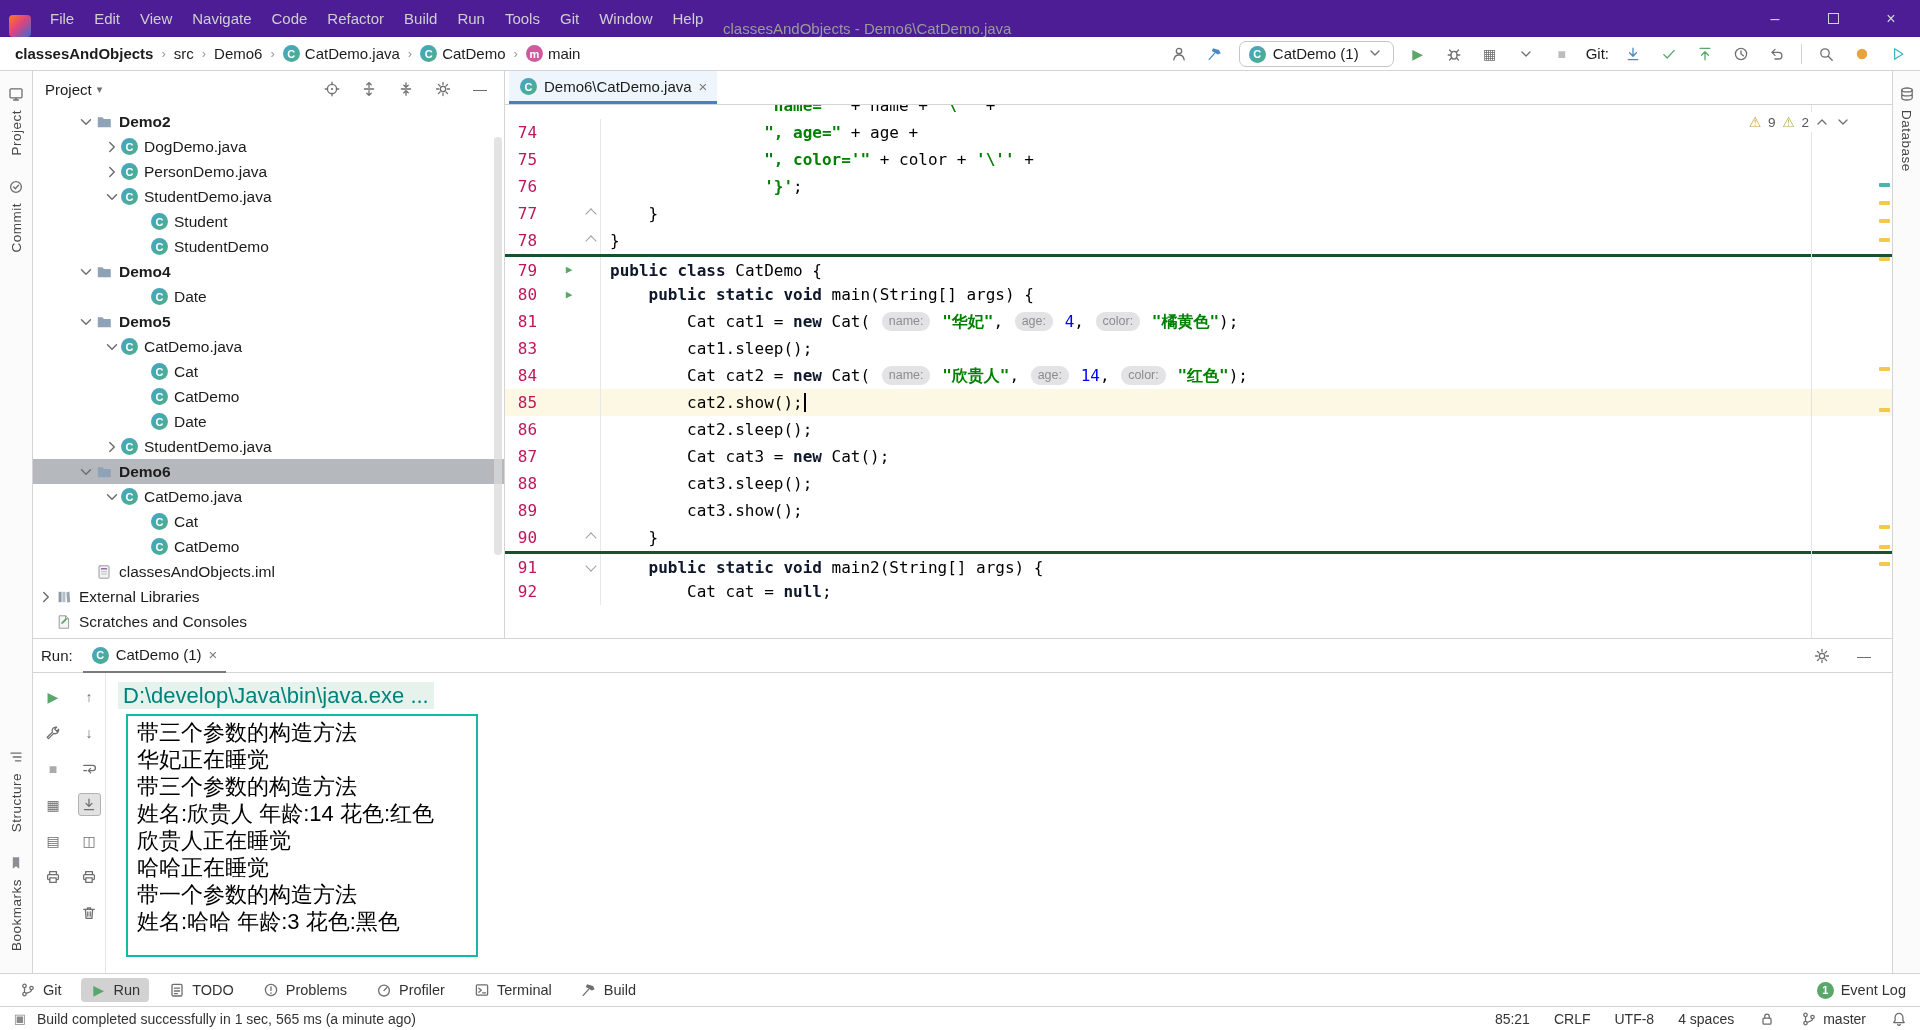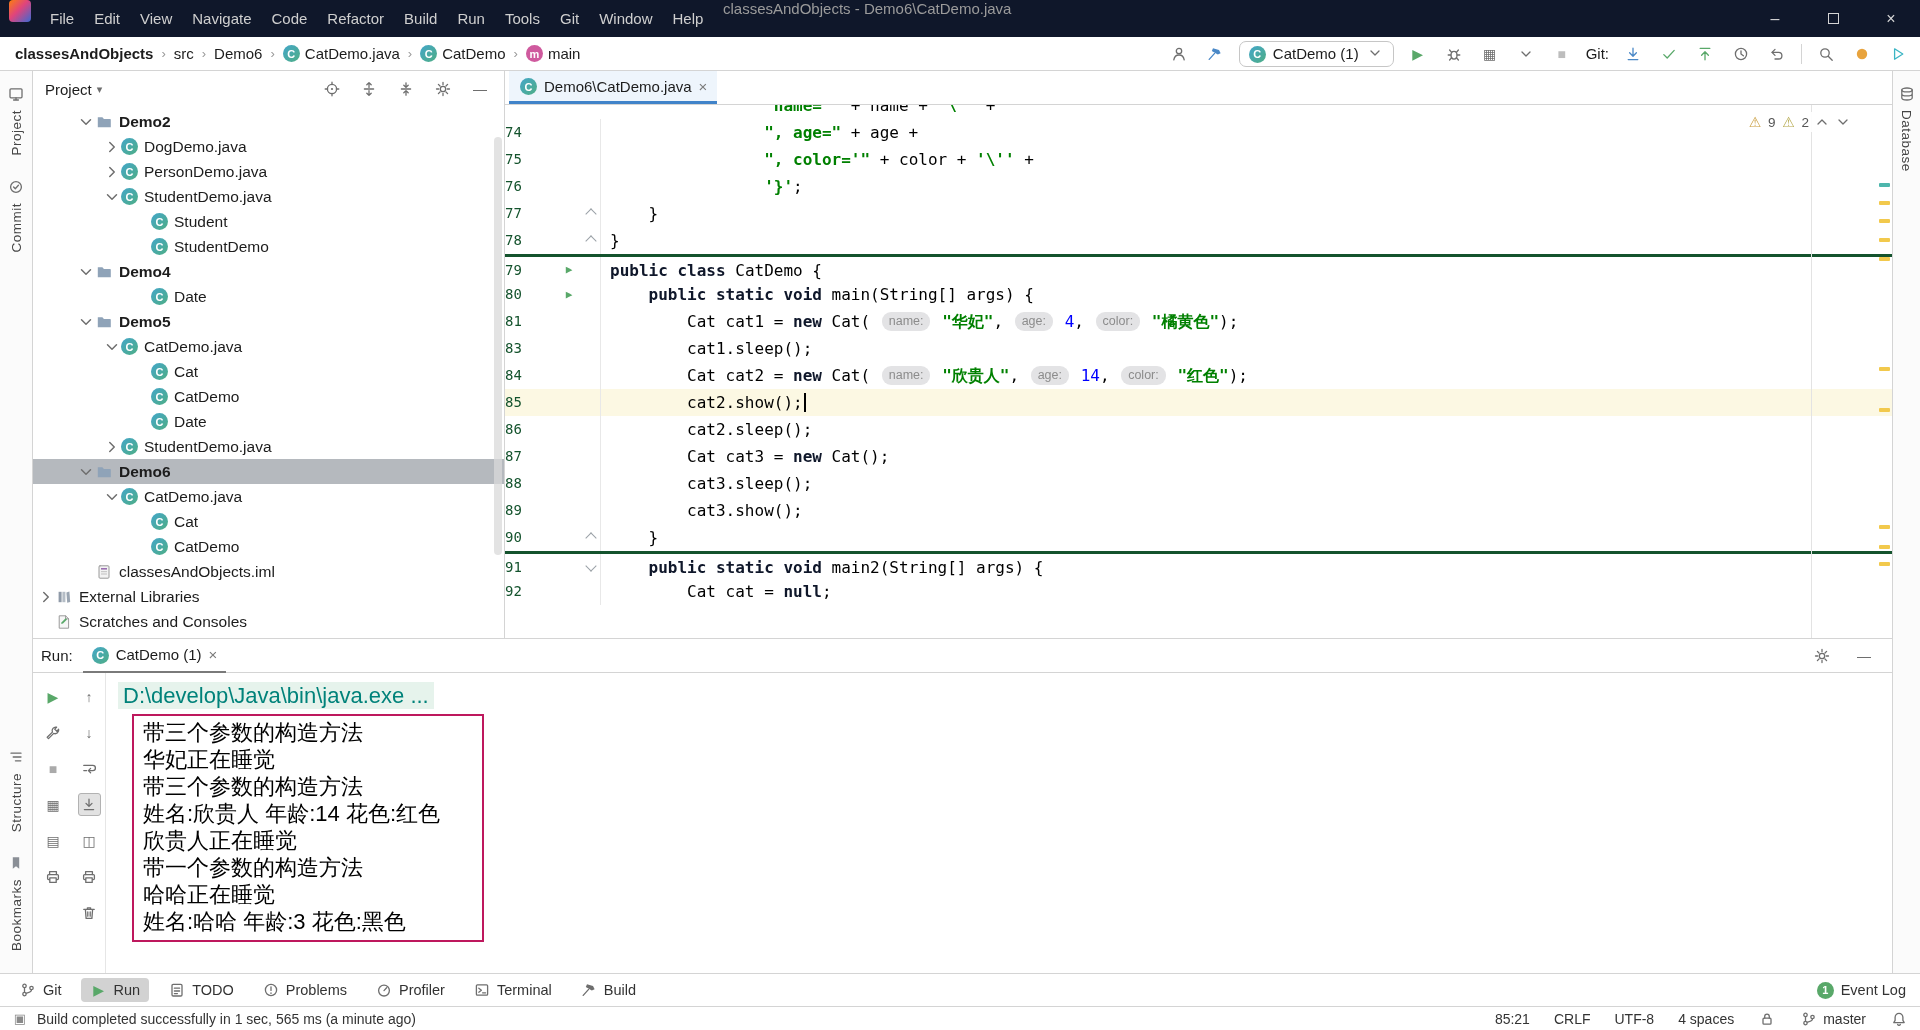--- a/index.html
+++ b/index.html
@@ -3,21 +3,21 @@
 <meta charset="utf-8">
 <style>
 *{margin:0;padding:0;box-sizing:border-box}
 html,body{width:1920px;height:1030px;overflow:hidden}
 body{font-family:"Liberation Sans","DejaVu Sans",sans-serif;font-size:15px;color:#1c1c1c;background:#fff}
 #app{width:1920px;height:1030px;display:flex;flex-direction:column}
 .ico{display:inline-flex;width:18px;height:18px;align-items:center;justify-content:center;color:#6e6e6e;font-size:14px;flex:0 0 auto}
 .ico svg{width:16px;height:16px;display:block}
 .cb{width:17px;height:17px;border-radius:50%;display:inline-flex;align-items:center;justify-content:center;color:#fff;font-size:11px;font-weight:bold;flex:0 0 auto}
 
-#titlebar{height:37px;flex:0 0 37px;background:#0f172a;display:flex;align-items:flex-start;color:#cfcfcf;position:relative}
+#titlebar{height:37px;flex:0 0 37px;background:#4c1d95;display:flex;align-items:flex-end;color:#cfcfcf;position:relative}
 .logo{width:22px;height:22px;border-radius:4px;margin:0 9px;background:linear-gradient(135deg,#fc7e10,#e0447c 45%,#3a6ad4);flex:0 0 22px}
 #menus{display:flex}
 .menu-item{padding:0 10px;line-height:37px;font-size:15px}
 #win-title{position:absolute;left:723px;color:#9b9b9b;font-size:15px;white-space:nowrap}
 #win-controls{position:absolute;right:0;top:0;height:37px;display:flex}
 .wbtn{width:58px;height:37px;display:flex;align-items:center;justify-content:center;color:#d4d4d4;font-size:16px}
 .maxbox{width:11px;height:11px;border:1.5px solid #d4d4d4;display:inline-block}
 
 #navbar{height:34px;flex:0 0 34px;background:#fff;border-bottom:1px solid #d4d4d4;display:flex;align-items:center;padding:0 10px 0 12px}
 #crumbs{display:flex;align-items:center;font-size:15px;white-space:nowrap}
@@ -59,21 +59,21 @@
 #editor-zone{flex:1;display:flex;flex-direction:column;min-width:0;background:#fff}
 #tabbar{height:34px;flex:0 0 34px;border-bottom:1px solid #d4d4d4;display:flex;align-items:stretch;padding-left:4px}
 .etab{display:flex;align-items:center;gap:7px;padding:0 10px 0 11px;background:#eef5fc;border-bottom:3px solid #4083c9;font-size:15px}
 .tclose{color:#7a7a7a;font-size:15px;line-height:1}
 #editor{flex:1;position:relative;overflow:hidden;font-family:"DejaVu Sans Mono","Liberation Mono",monospace;font-size:16px;color:#000}
 #mguide{position:absolute;left:1306px;top:0;bottom:0;width:1px;background:#e3e3e3;pointer-events:none}
 .lrow{display:flex;height:27px;line-height:27px;white-space:pre}
 .lrow.clip{height:14px;overflow:hidden;align-items:flex-end}
 .lrow.cur{background:#fcf8e3}
 .lrow.sep{border-top:3px solid #14532d}
-.gnum{width:52px;flex:0 0 52px;text-align:left;padding-right:7px;color:#14532d;font-size:14px}
+.gnum{width:52px;flex:0 0 52px;text-align:center;padding-right:7px;color:#be185d;font-size:16px}
 .garrow{width:24px;flex:0 0 24px;display:flex;align-items:center;justify-content:center}
 .runico{color:#59a869;font-size:11px}
 .gfold{width:20px;flex:0 0 20px;display:flex;align-items:center;justify-content:center;border-right:1px solid #e8e8e8}
 .fmark{width:8px;height:8px;border-left:1.6px solid #9aa0a6;border-bottom:1.6px solid #9aa0a6;display:inline-block}
 .fm-end{transform:rotate(135deg)}
 .fm-start{transform:rotate(-45deg)}
 .code{padding-left:9px}
 .t-k{color:#0f172a;font-weight:bold}
 .t-s{color:#008000;font-weight:bold}
 .t-n{color:#0000ff}
@@ -89,21 +89,21 @@
 #run-label{font-size:15px}
 .rtab{height:34px;display:flex;align-items:center;gap:7px;padding:0 9px;border-bottom:2px solid #7a7a7a;font-size:15px}
 #run-head-right{margin-left:auto;display:flex;gap:18px;margin-right:16px}
 #run-body{flex:1;display:flex;min-height:0}
 #run-tools{flex:0 0 72px;border-right:1px solid #e6e6e6;display:flex;gap:4px;padding:12px 0 0 4px}
 .tcol{display:flex;flex-direction:column;gap:13px;width:32px;align-items:center}
 .tico{width:23px;height:23px;display:flex;align-items:center;justify-content:center;color:#6e6e6e;font-size:14px;border-radius:3px}
 .tico.sel{background:#e2e2e2;border:1px solid #b2b2b2}
 #console{flex:1;padding:9px 0 0 12px;font-family:Liberation Sans, sans-serif;font-size:22px;overflow:hidden}
 .cmdline{color:#00827a;background:#e6f3ec;display:inline-block;padding:0 5px;line-height:27px;white-space:pre}
-#out-box{margin-top:5px;margin-left:14px;border:2px solid #be185d;width:352px;padding:3px 9px 5px}
+#out-box{margin-top:5px;margin-left:8px;border:2px solid #14b8a6;width:352px;padding:3px 9px 20px}
 .cline{line-height:27px;color:#000;white-space:pre}
 
 #toolbar-bottom{flex:0 0 33px;border-top:1px solid #d4d4d4;display:flex;align-items:center;padding:0 14px 0 10px;background:#fff;font-size:14.5px;color:#333}
 #tb-items{display:flex;align-items:center;gap:10px}
 .bitem{display:flex;align-items:center;gap:6px;padding:3px 9px;border-radius:4px}
 .bitem.active{background:#d2d2d2}
 #eventlog{margin-left:auto;display:flex;align-items:center;gap:7px}
 .badge{width:17px;height:17px;border-radius:50%;background:#59a869;color:#fff;font-size:11px;display:flex;align-items:center;justify-content:center;font-weight:bold}
 #statusbar{flex:0 0 24px;border-top:1px solid #d4d4d4;display:flex;align-items:center;padding:0 12px;font-size:14px;color:#333;background:#fff;gap:9px}
 #sb-ico{width:16px;height:16px;font-size:13px;color:#8a8a8a}
@@ -657,22 +657,22 @@
               </div>
           </div>
           <div id="console">
             <div class="cmdline">D:\develop\Java\bin\java.exe ...</div>
             <div id="out-box">
                 <div class="cline">带三个参数的构造方法</div>
                 <div class="cline">华妃正在睡觉</div>
                 <div class="cline">带三个参数的构造方法</div>
                 <div class="cline">姓名:欣贵人 年龄:14 花色:红色</div>
                 <div class="cline">欣贵人正在睡觉</div>
+                <div class="cline">哈哈正在睡觉</div>
                 <div class="cline">带一个参数的构造方法</div>
-                <div class="cline">哈哈正在睡觉</div>
                 <div class="cline">姓名:哈哈 年龄:3 花色:黑色</div>
               </div>
           </div>
         </div>
       </section>
     </div>
 
     <aside id="right-strip">
       <div id="rs-top">
           <div class="strip-btn">

